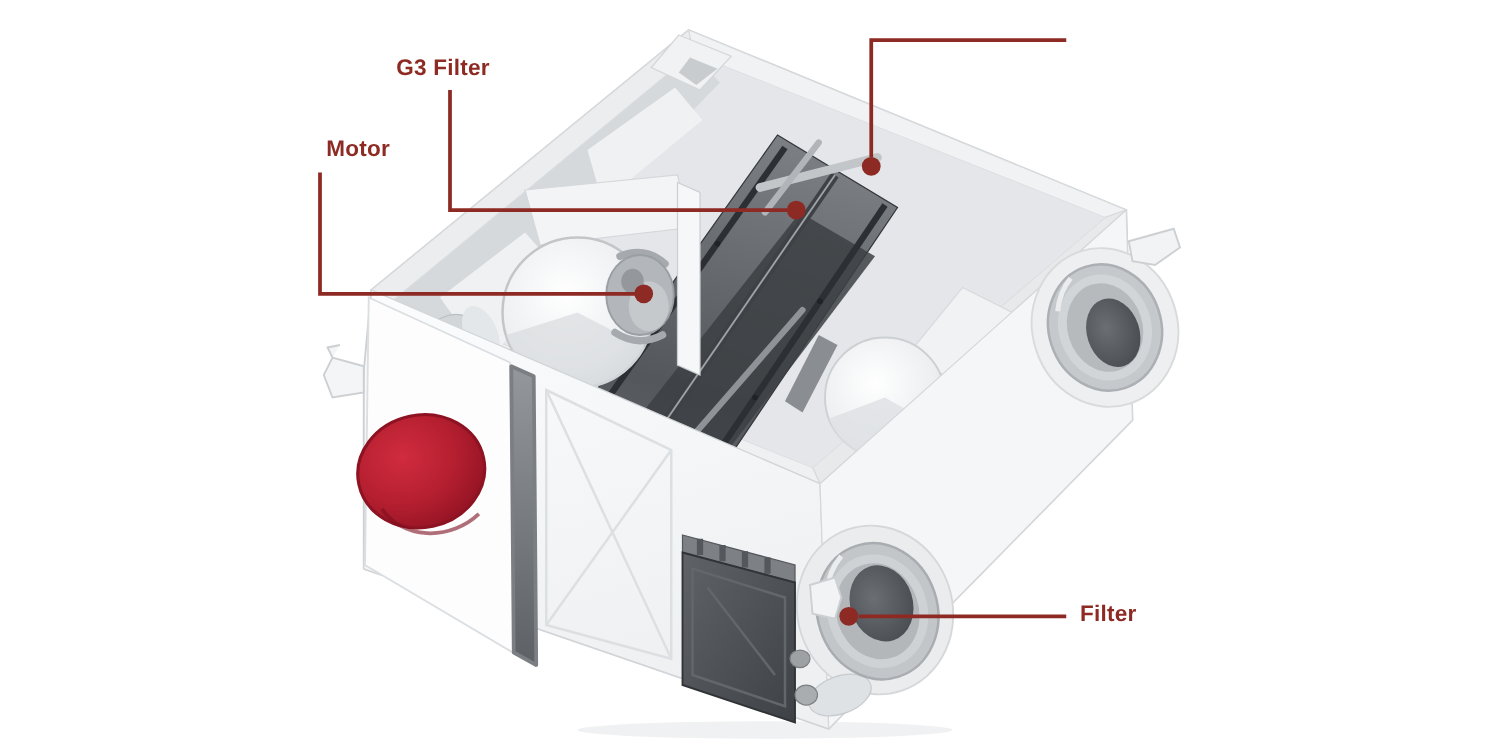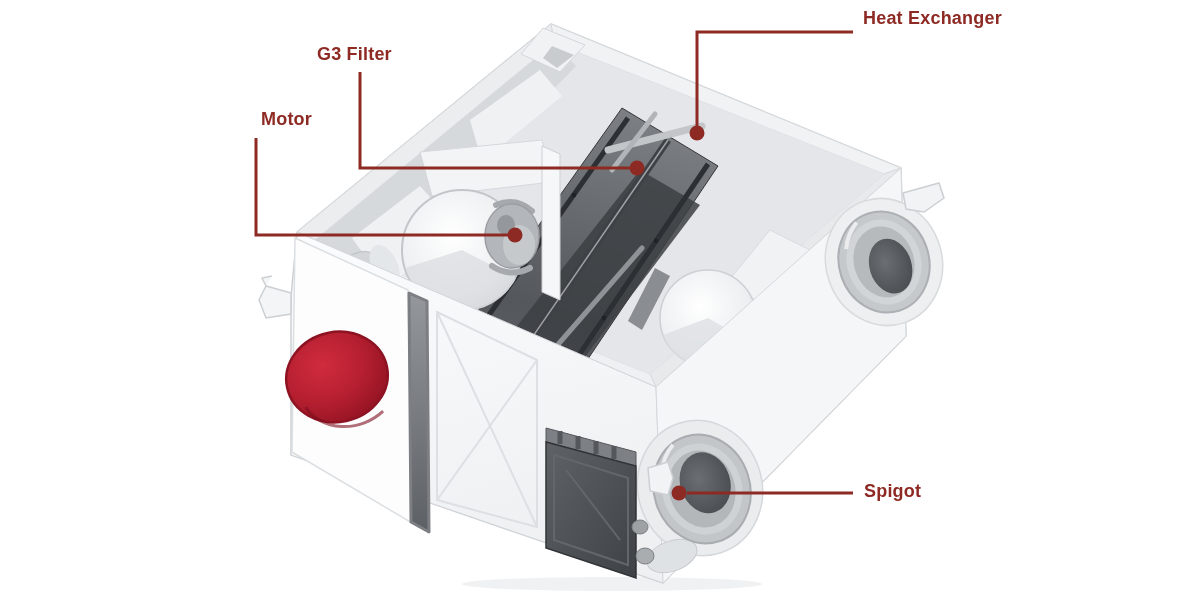--- a/index.html
+++ b/index.html
@@ -193,22 +193,21 @@
 
       <path class="leader" d="M256,138 L256,235 L508,235"></path>
       <circle class="dot" cx="515" cy="235" r="7.5"></circle>
 
       <path class="leader" d="M853,493 L687,493"></path>
       <circle class="dot" cx="679" cy="493" r="7.5"></circle>
     </g>
   </svg>
 
   <div class="callout" style="left:863px;top:6px;">
-    <span style="display:block">Heat Exchanger</span>
   </div>
 
   <div class="callout" style="left:317px;top:42px;">G3 Filter</div>
 
   <div class="callout" style="left:227px;top:107px;margin-left:34px;">Motor</div>
 
-  <div class="callout" style="left:864px;top:479px;">Spigot</div>
+  <div class="callout" style="left:864px;top:479px;">Filter</div>
 
 </div>
 
 </body></html>

